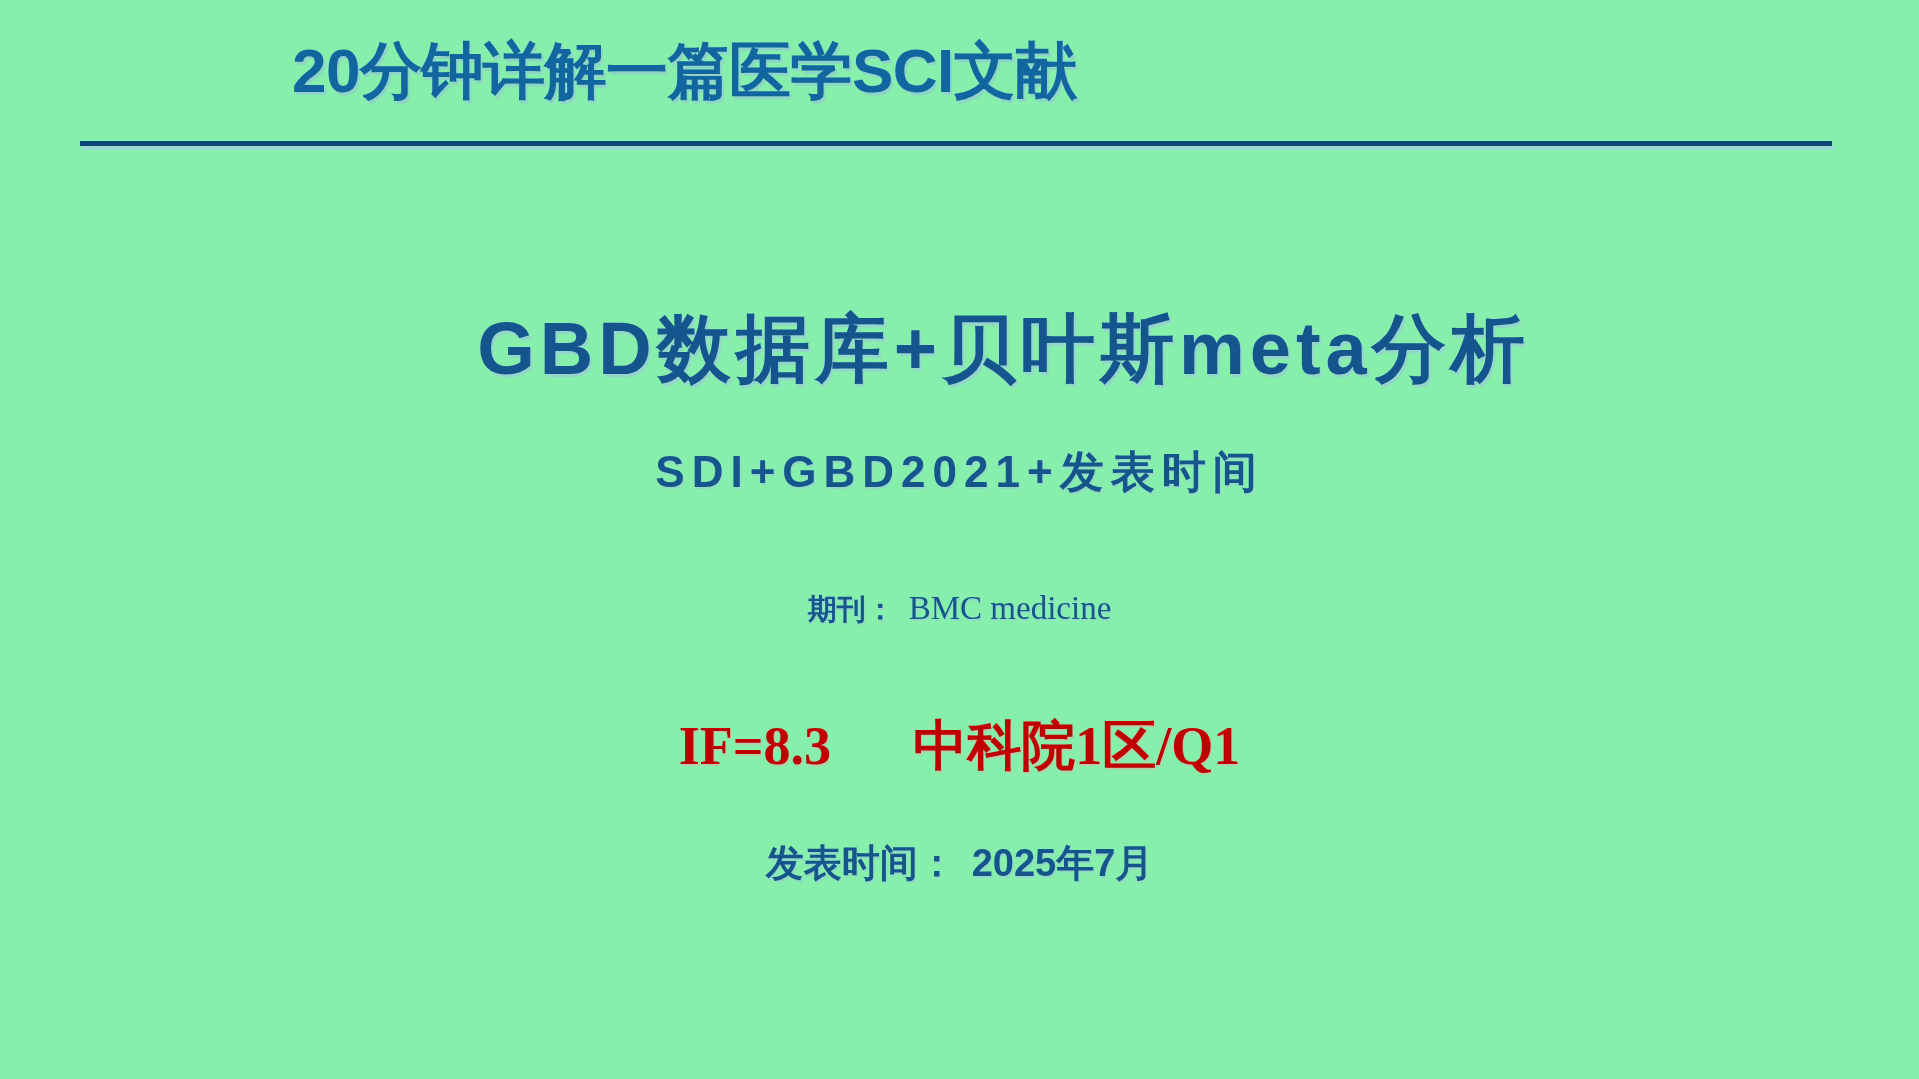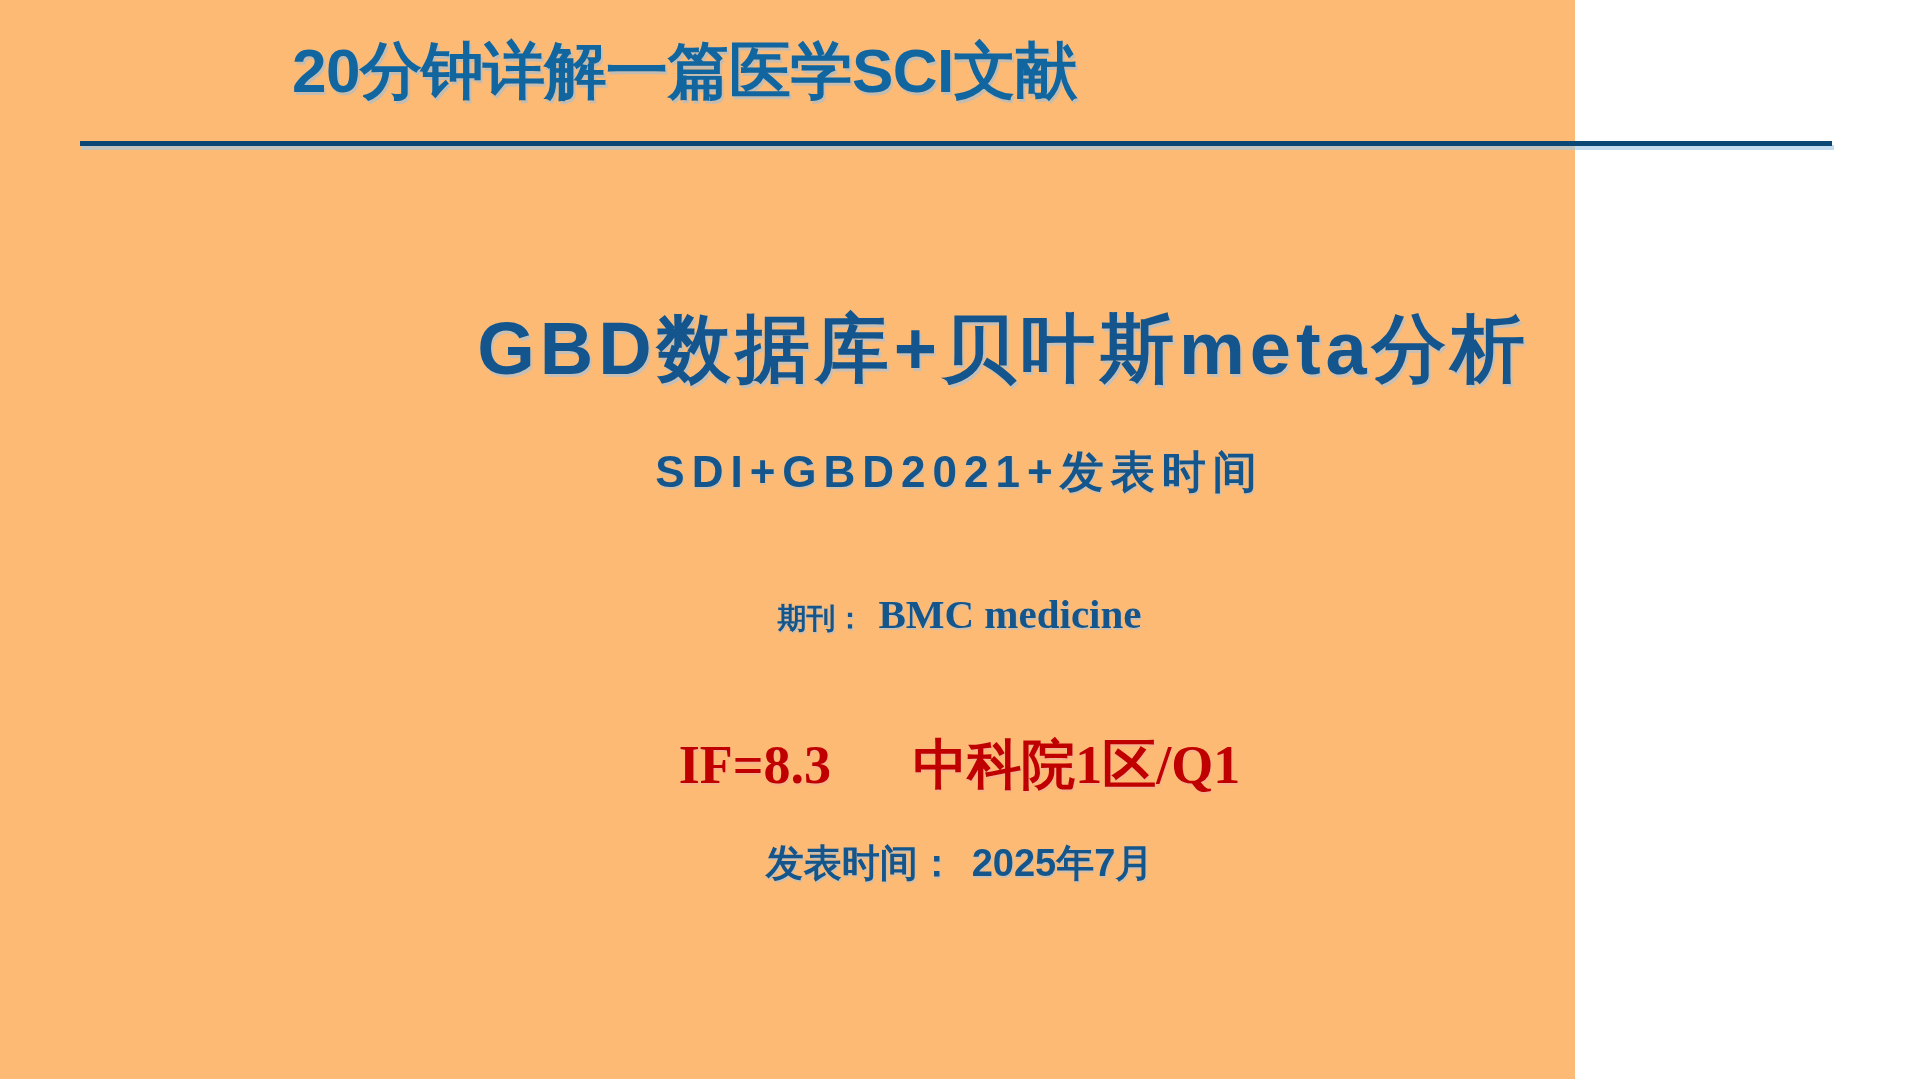--- a/index.html
+++ b/index.html
@@ -10,23 +10,23 @@
   body {
     width: 1919px;
     height: 1079px;
     overflow: hidden;
     font-family: "Liberation Sans", sans-serif;
     -webkit-font-smoothing: antialiased;
   }
 
   .slide {
     position: relative;
-    width: 1575px;
+    width: 1919px;
     height: 1079px;
-    background: #fdba74;
+    background: #86efac;
     box-sizing: border-box;
   }
 
   
   .header-title {
     position: absolute;
     left: 292px;
     top: 38px;
     font-size: 62px;
     font-weight: bold;
@@ -87,35 +87,34 @@
   }
   .journal-label {
     font-family: "Liberation Sans", sans-serif;
     font-size: 29px;
     font-weight: bold;
     color: #14558C;
     text-shadow: 1px 2px 0 rgba(160,195,228,0.55);
   }
   .journal-name {
     font-family: "Liberation Serif", serif;
-    font-size: 41px;
-    font-weight: bold;
+    font-size: 33px;
+    font-weight: normal;
     color: #14558C;
     margin-left: 14px;
     text-shadow: 1px 2px 0 rgba(160,195,228,0.55);
   }
 
   .metrics-line {
     position: absolute;
     left: 0;
     top: 710px;
     width: 1919px;
     text-align: center;
     white-space: nowrap;
-    margin-top: 19px;
   }
   .impact-factor {
     font-family: "Liberation Serif", serif;
     font-size: 54px;
     font-weight: bold;
     color: #C00000;
     text-shadow: 1px 2px 0 rgba(235,170,170,0.5);
   }
   .ranking {
     font-family: "Liberation Sans", sans-serif;

